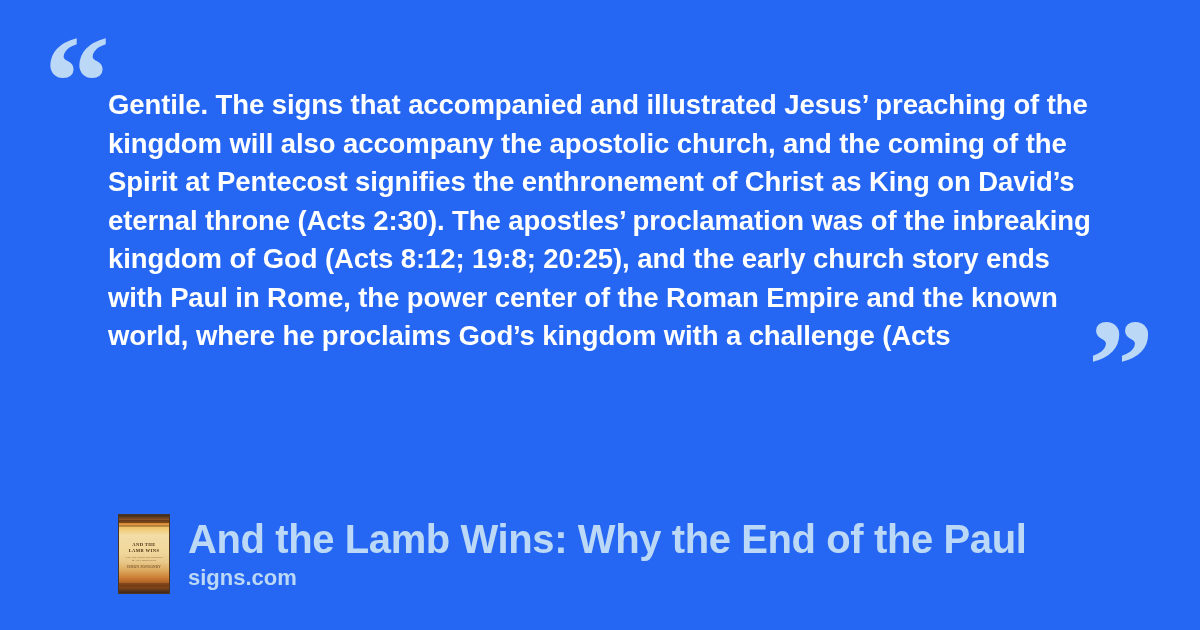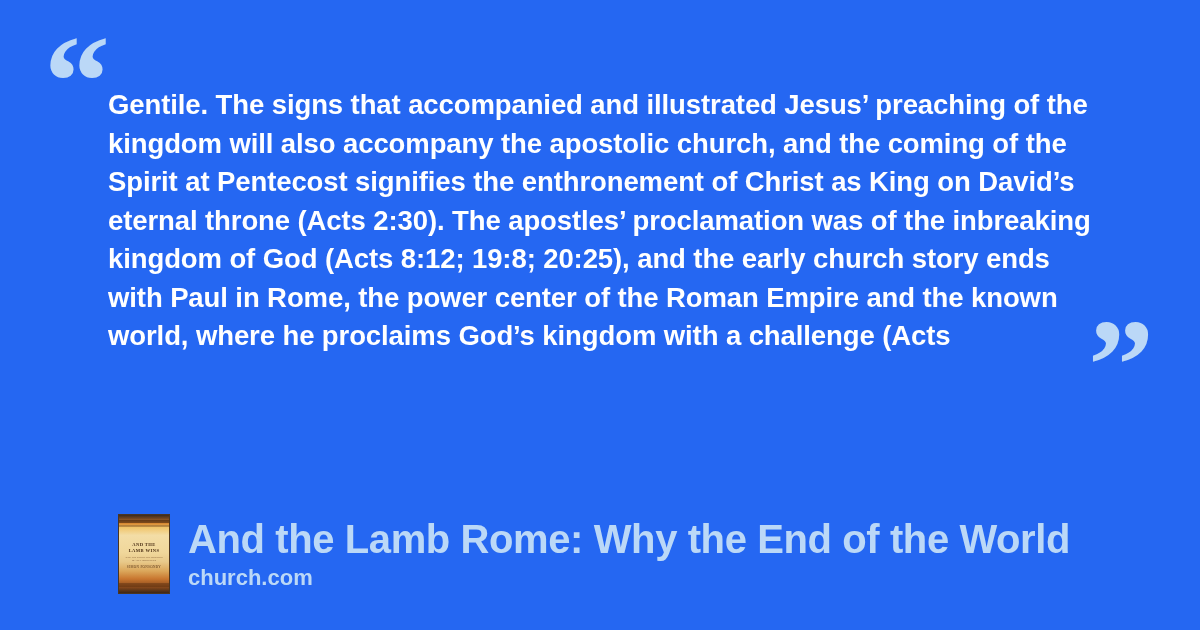--- a/index.html
+++ b/index.html
@@ -176,19 +176,19 @@
       <div class="band b2"></div>
       <div class="band b3"></div>
       <div class="cover-title">AND THE</div>
       <div class="cover-title" style="top:42%">LAMB WINS</div>
       <div class="cover-sub">WHY THE END OF THE WORLD
 IS REALLY GOOD NEWS</div>
       <div class="cover-author">SIMON PONSONBY</div>
     </div>
 
     <div class="footer-text">
-      <div class="book-title">And the Lamb Rome: Why the End of the World</div>
-      <div class="site-name">church.com</div>
+      <div class="book-title">And the Lamb Wins: Why the End of the Paul</div>
+      <div class="site-name">signs.com</div>
     </div>
 
   </div>
 
 </div>
 
 </body></html>

